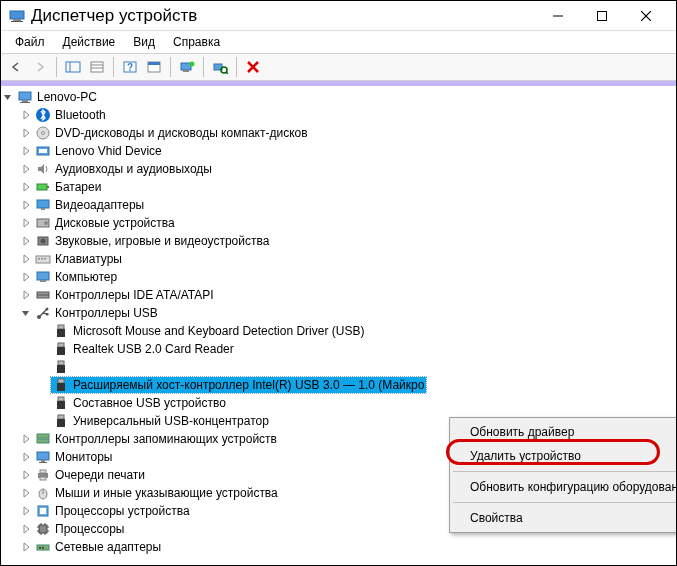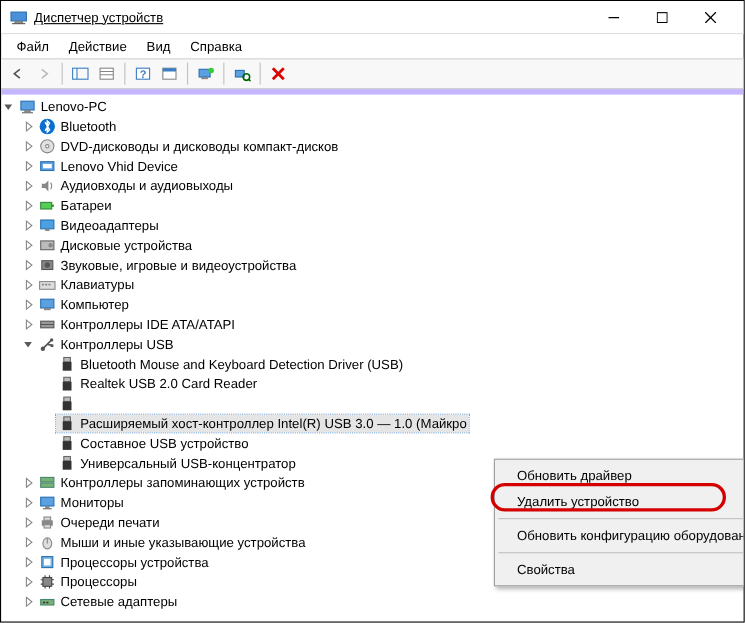--- a/index.html
+++ b/index.html
@@ -22,22 +22,21 @@
     background: #fff;
     border-bottom: 1px solid #e0e0e0;
   }
   .titlebar .app-icon {
     width: 16px; height: 16px;
     margin-right: 6px;
     display: inline-flex;
   }
   .titlebar .title {
     flex: 1;
-    font-size: 12px;
-    text-decoration: underline;
+    font-size: 17px;
   }
   .win-controls {
     display: flex;
   }
   .win-btn {
     width: 44px; height: 29px;
     display: flex;
     align-items: center;
     justify-content: center;
     cursor: pointer;
@@ -93,21 +92,21 @@
   .tree::-webkit-scrollbar-thumb { background: #c0c0c0; }
   .node {
     display: flex;
     align-items: center;
     height: 18px;
     white-space: nowrap;
     cursor: default;
     padding-right: 4px;
   }
   .node.selected .label-wrap {
-    background: #e5e5e5;
+    background: #0ea5e9;
     outline: 1px dotted #7aa7d6;
   }
   .label-wrap {
     display: flex;
     align-items: center;
     padding: 0 2px;
   }
   .twisty {
     width: 14px; height: 14px;
     display: flex;
@@ -490,21 +489,21 @@
       <div class="node">
         <span class="indent" style="width:36px"></span>
         <span class="twisty none"></span>
         <span class="label-wrap">
           <span class="dev-icon">
             <svg width="16" height="16">
               <rect x="5" y="2" width="6" height="4" fill="#bbb" stroke="#666"></rect>
               <rect x="4" y="6" width="8" height="8" fill="#333"></rect>
             </svg>
           </span>
-          <span class="label">Bluetooth Mouse and Keyboard Detection Driver (USB)</span>
+          <span class="label">Microsoft Mouse and Keyboard Detection Driver (USB)</span>
         </span>
       </div>
       <div class="node">
         <span class="indent" style="width:36px"></span>
         <span class="twisty none"></span>
         <span class="label-wrap">
           <span class="dev-icon">
             <svg width="16" height="16">
               <rect x="5" y="2" width="6" height="4" fill="#bbb" stroke="#666"></rect>
               <rect x="4" y="6" width="8" height="8" fill="#333"></rect>

